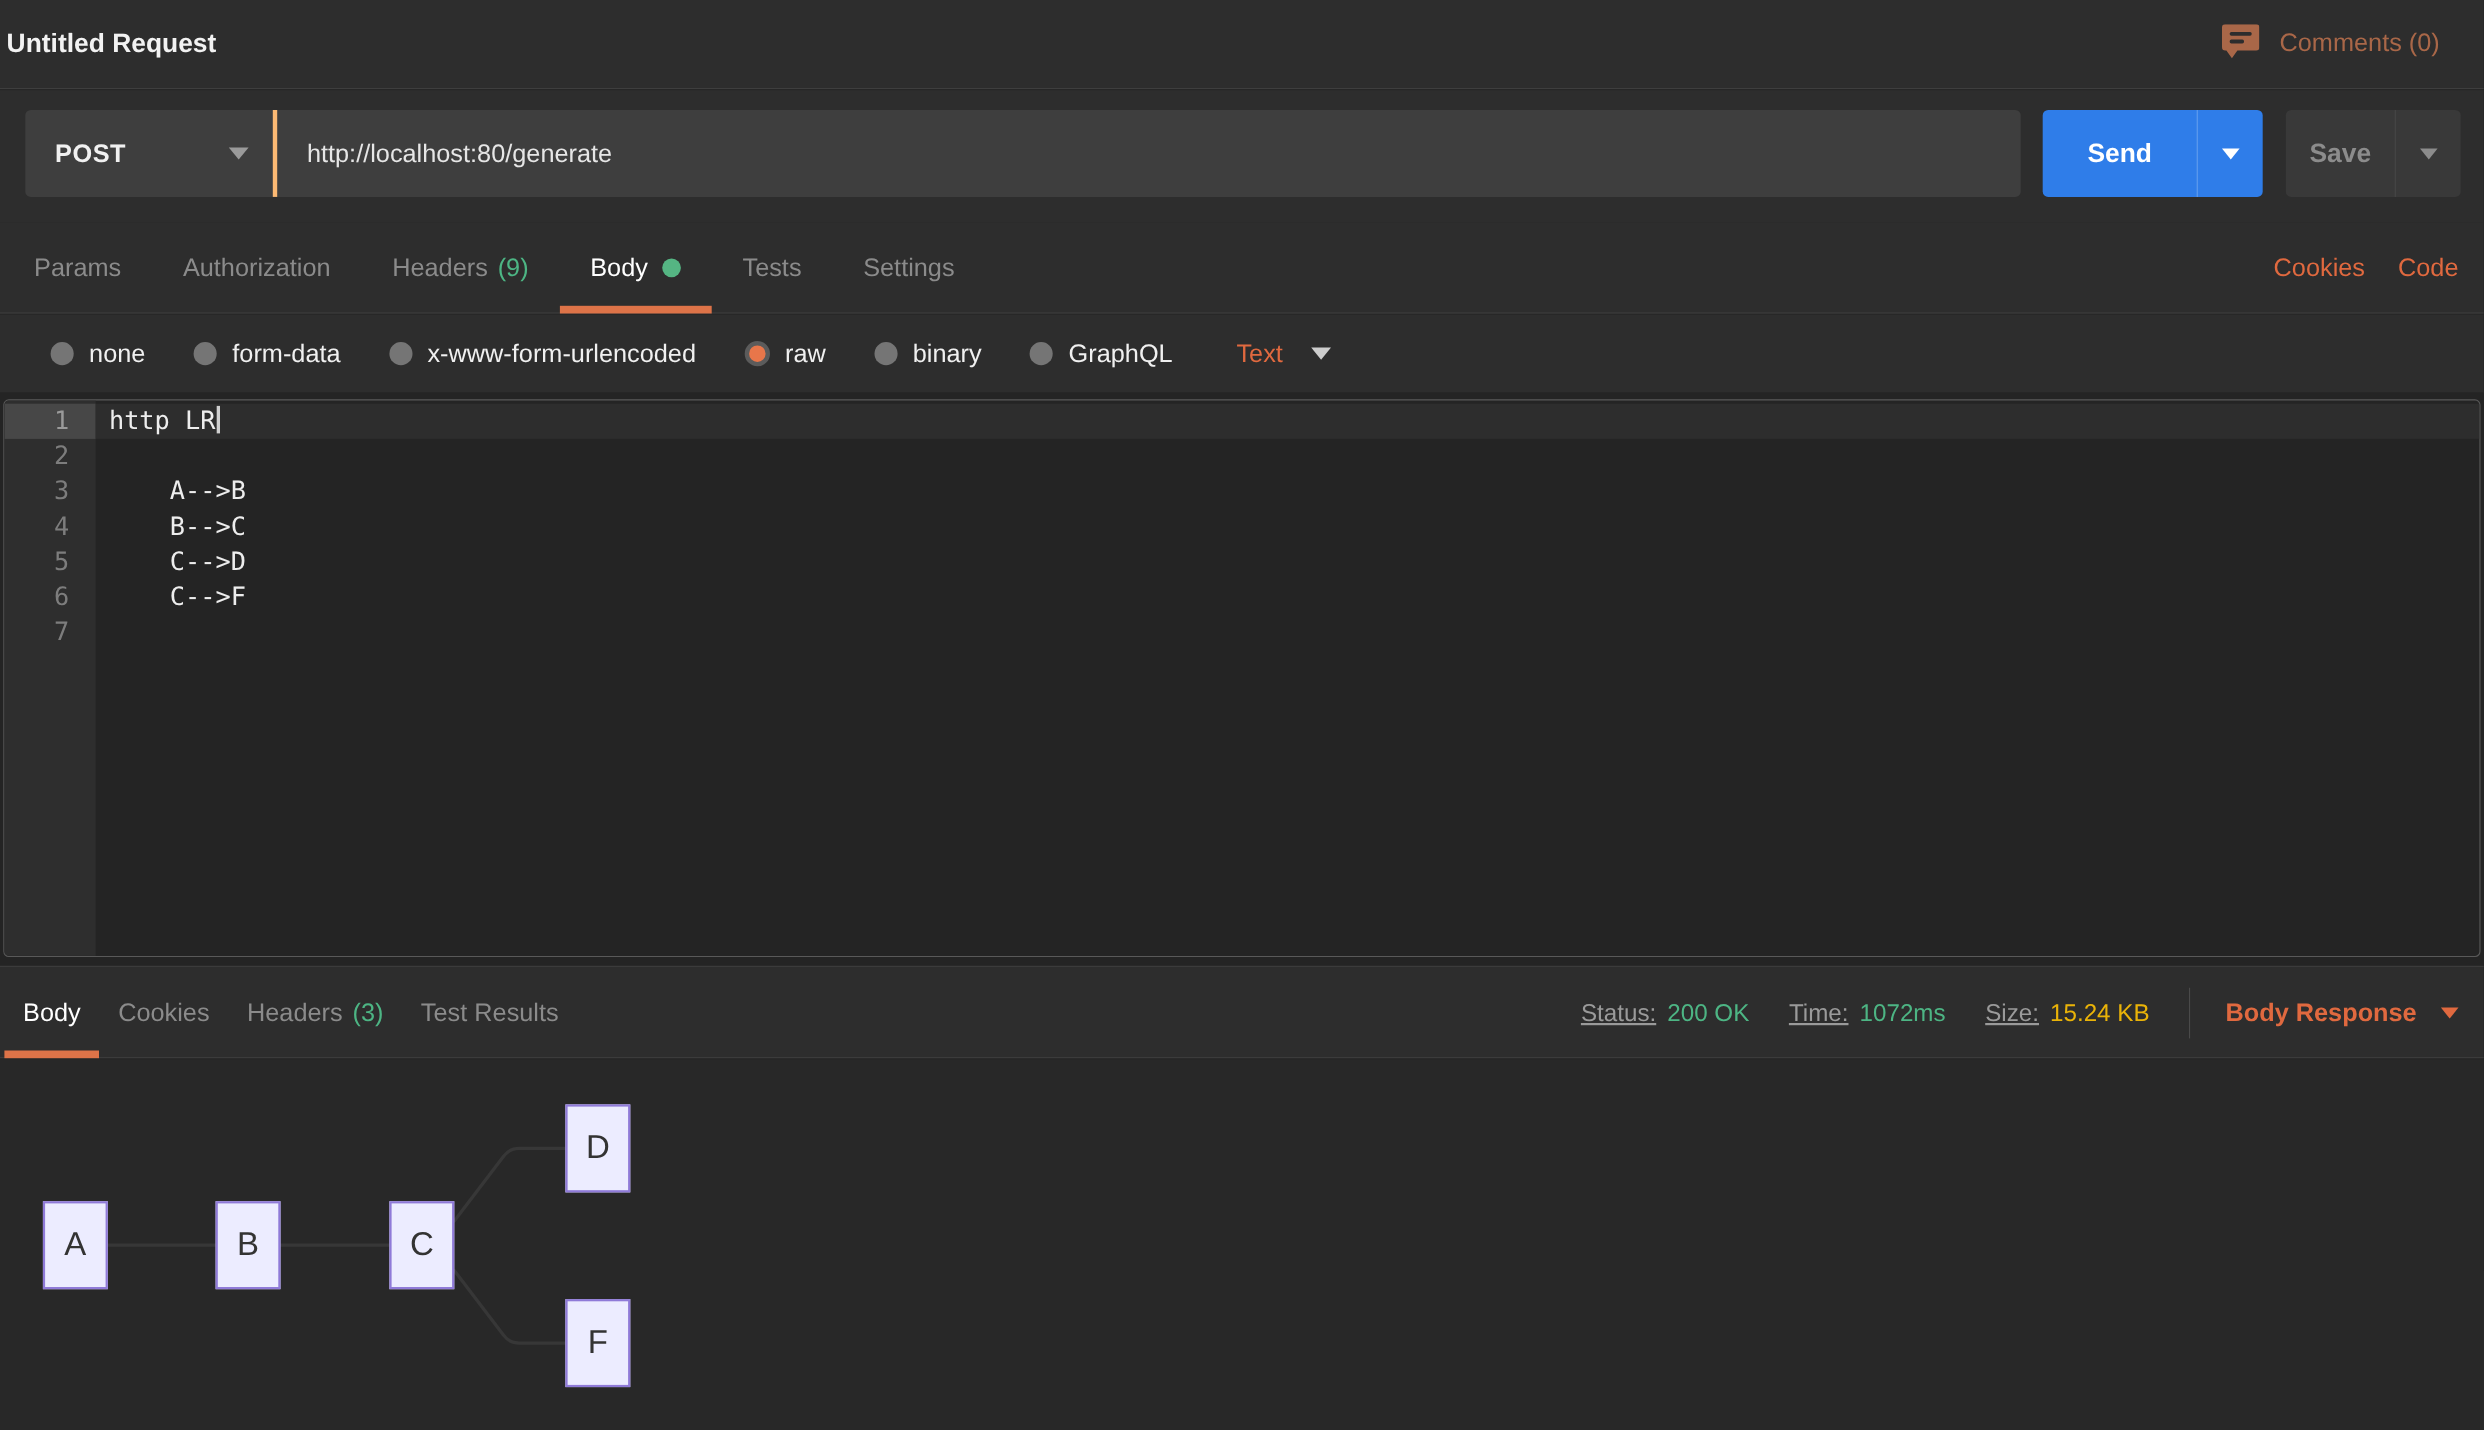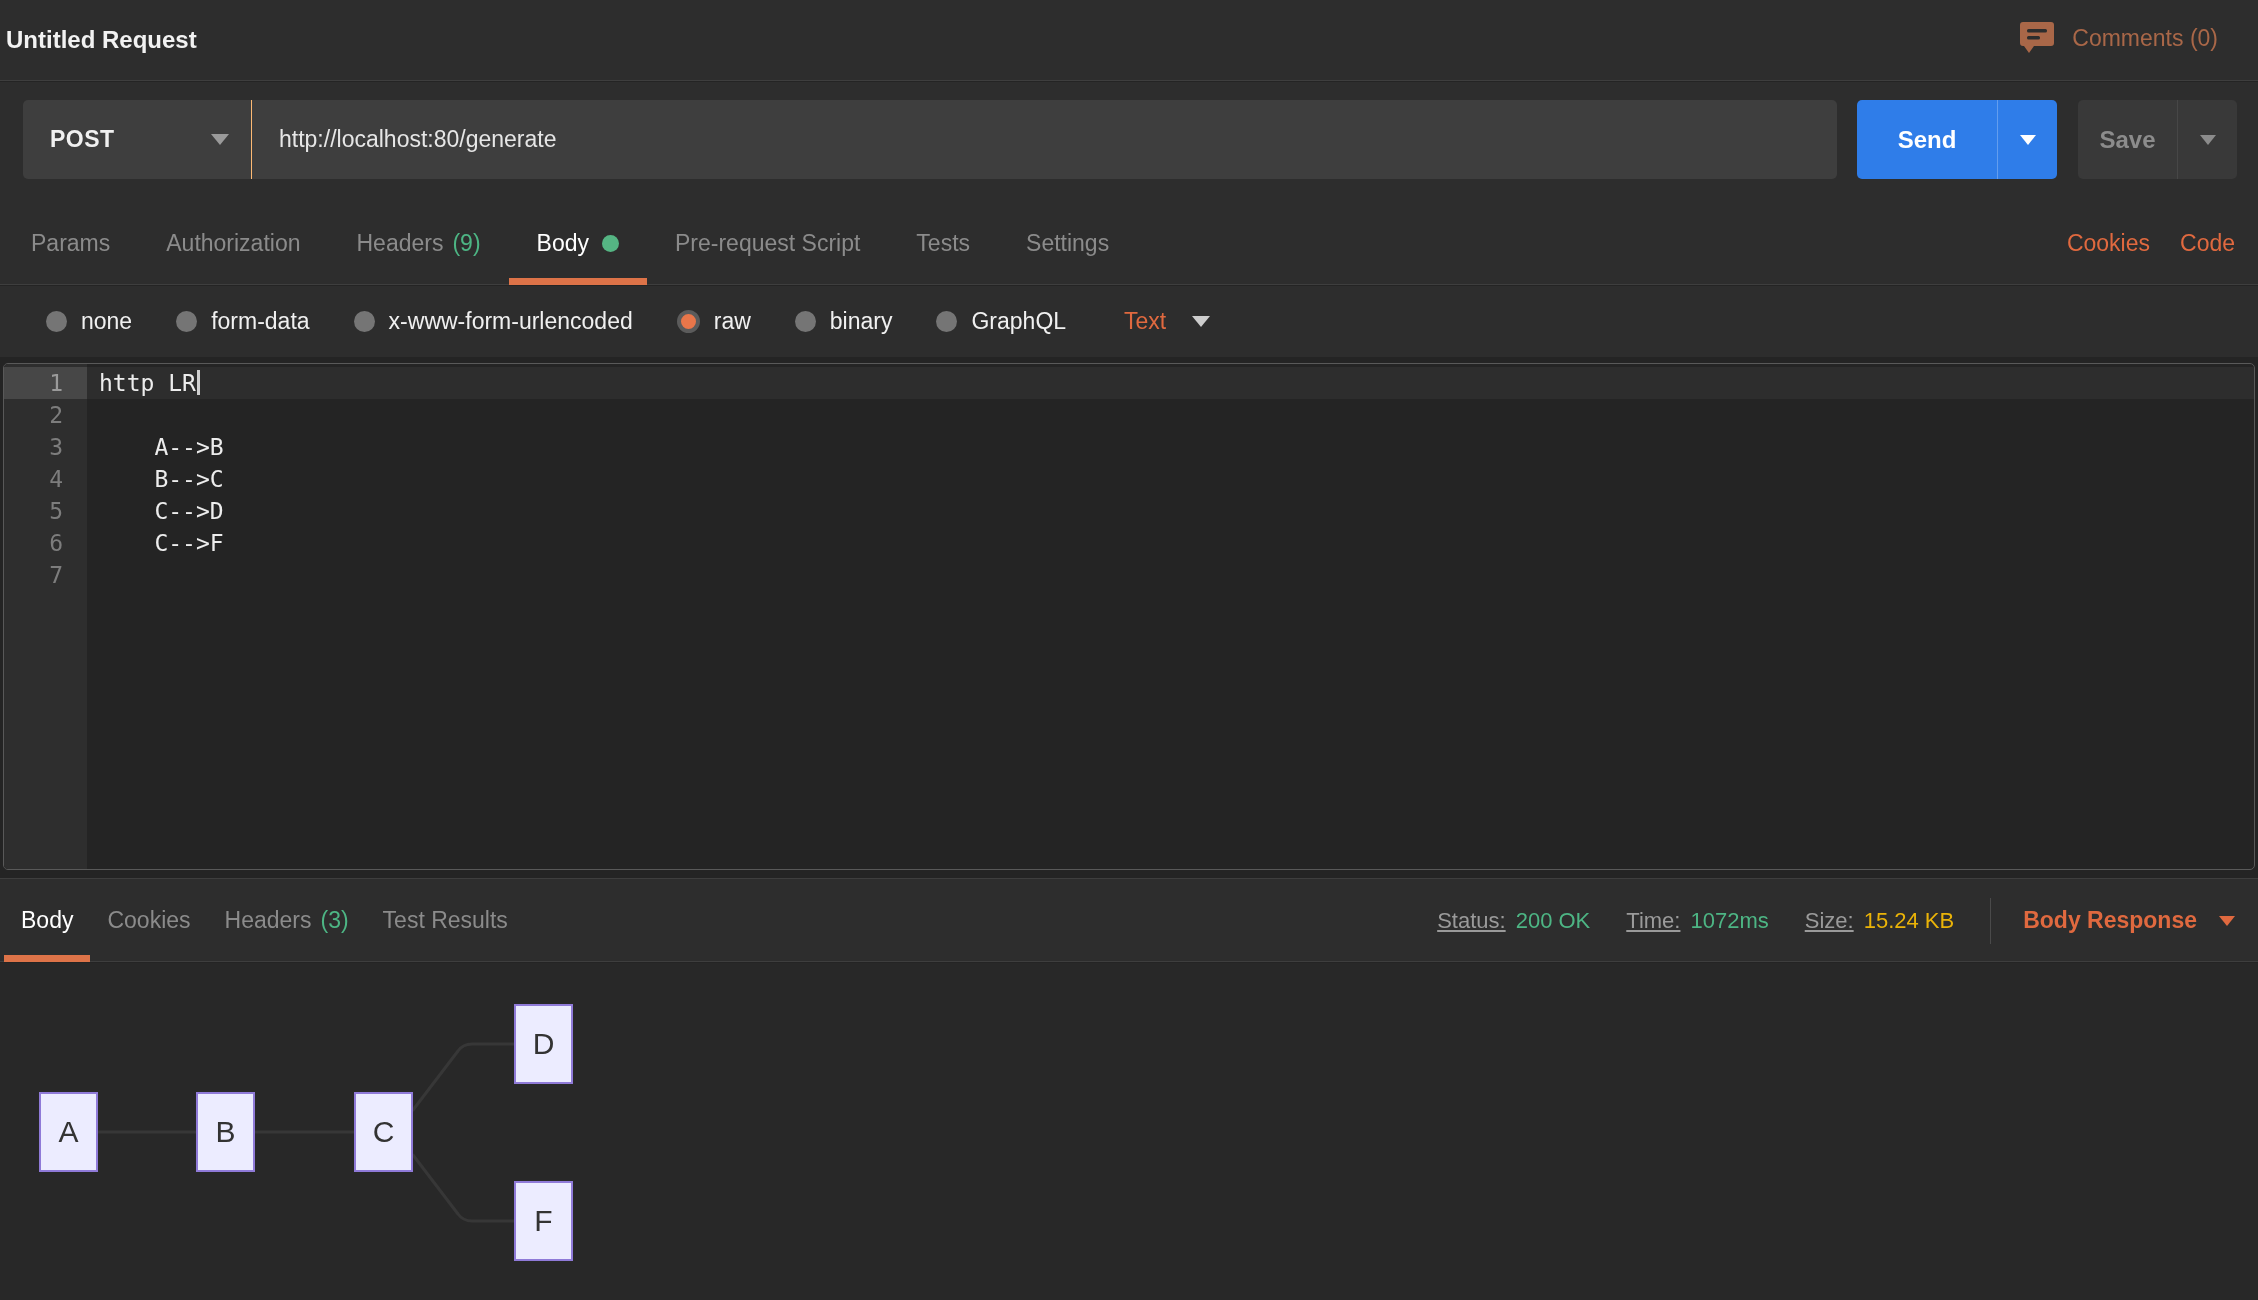--- a/index.html
+++ b/index.html
@@ -13,21 +13,21 @@
 
   
   #topbar { position:absolute; top:0; left:0; width:2258px; height:81px; background:#2d2d2d; border-bottom:1px solid #3e3e3e; }
   #req-title { position:absolute; left:6px; top:26px; font-size:24px; font-weight:700; color:#f2f2f2; }
   #comments { position:absolute; right:40px; top:22px; display:flex; align-items:center; gap:18px; color:#a96748; font-size:23px; cursor:pointer; }
   #comments svg { display:block; }
 
   
   #reqrow { position:absolute; top:82px; left:0; width:2258px; height:120px; background:#2d2d2d; }
   #urlbar { position:absolute; left:23px; top:18px; width:1814px; height:79px; background:#3e3e3e; border-radius:5px; display:flex; align-items:stretch; }
-  #method { width:229px; display:flex; align-items:center; justify-content:space-between; padding:0 22px 0 27px; border-right:1px solid #fdba74; cursor:pointer; }
+  #method { width:229px; display:flex; align-items:center; justify-content:space-between; padding:0 22px 0 27px; border-right:4px solid #fdba74; cursor:pointer; }
   #method-label { font-size:23px; font-weight:700; color:#f0f0f0; letter-spacing:.5px; }
   #url-input { flex:1; display:flex; align-items:center; padding-left:27px; font-size:23px; color:#e6e6e6; }
   .btn { position:absolute; top:18px; height:79px; border-radius:5px; display:flex; align-items:stretch; overflow:hidden; cursor:pointer; }
   #send-btn { left:1857px; width:200px; background:#2f7de9; }
   #send-main { width:140px; display:flex; align-items:center; justify-content:center; color:#fff; font-size:24px; font-weight:700; }
   #send-caret { flex:1; display:flex; align-items:center; justify-content:center; border-left:1px solid rgba(255,255,255,.25); }
   #send-caret .caret-down { border-top-color:#fff; border-left-width:8px; border-right-width:8px; border-top-width:10px; }
   #save-btn { left:2078px; width:159px; background:#393939; }
   #save-main { width:99px; display:flex; align-items:center; justify-content:center; color:#8c8c8c; font-size:24px; font-weight:700; }
   #save-caret { flex:1; display:flex; align-items:center; justify-content:center; border-left:1px solid #474747; }
@@ -132,23 +132,20 @@
     <div class="tab">
       <span>Headers</span>
       <span class="count" style="color:#4db584;">(9)</span>
     </div>
     <div class="tab active">
       <span>Body</span>
       <span class="dot" style="background:#55b583;"></span>
       <span class="underline" style="background:#dd7348;"></span>
     </div>
     <div class="tab">
-        <span>Pre-request Script</span>
-      </div>
-    <div class="tab">
         <span>Tests</span>
       </div>
     <div class="tab">
         <span>Settings</span>
       </div>
   </div>
   <div id="right-links">
     <span class="link" style="color:#e0693f;">Cookies</span>
     <span class="link" style="color:#e0693f;">Code</span>
   </div>

